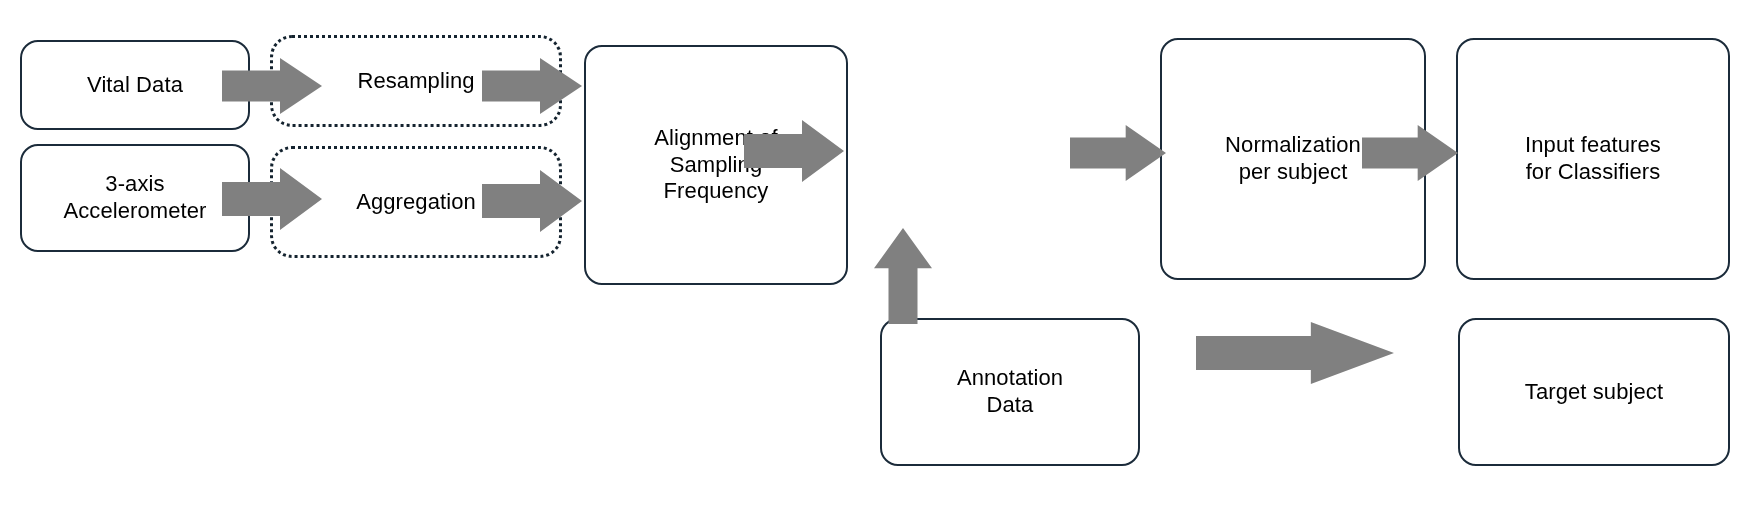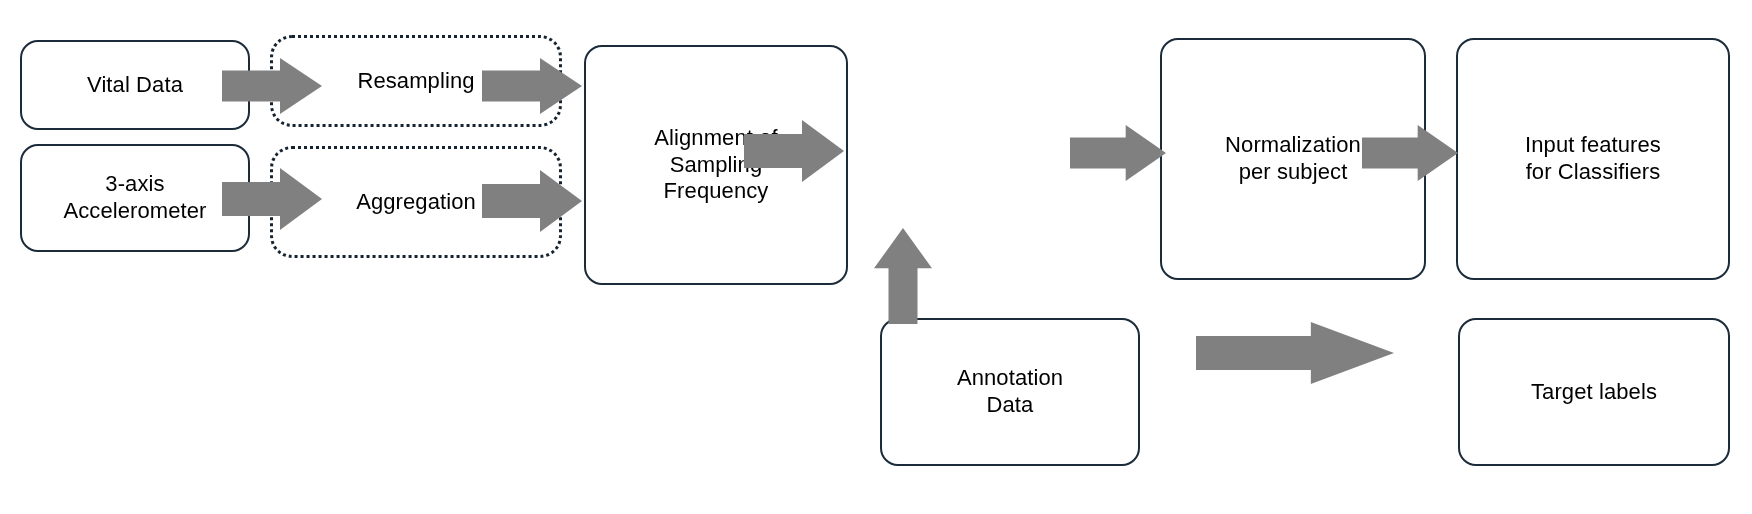--- a/index.html
+++ b/index.html
@@ -78,21 +78,21 @@
     </div>
     <div class="node solid" style="left: 1456px; top: 38px; width: 274px; height: 242px;">
       <div class="label">Input features
 for Classifiers</div>
     </div>
     <div class="node solid" style="left: 880px; top: 318px; width: 260px; height: 148px;">
       <div class="label">Annotation
 Data</div>
     </div>
     <div class="node solid" style="left: 1458px; top: 318px; width: 272px; height: 148px;">
-      <div class="label">Target labels</div>
+      <div class="label">Target subject</div>
     </div>
     <div class="arrow" style="left: 222px; top: 58px; width: 100px; height: 56px;">
       <svg width="100" height="56" viewBox="0 0 100 56">
         <polygon points="0,12.599999999999998 58,12.599999999999998 58,0 100,28 58,56 58,43.400000000000006 0,43.400000000000006" fill="#808080"></polygon>
       </svg>
     </div>
     <div class="arrow" style="left: 222px; top: 168px; width: 100px; height: 62px;">
       <svg width="100" height="62" viewBox="0 0 100 62">
         <polygon points="0,13.95 58,13.95 58,0 100,31 58,62 58,48.05 0,48.05" fill="#808080"></polygon>
       </svg>

